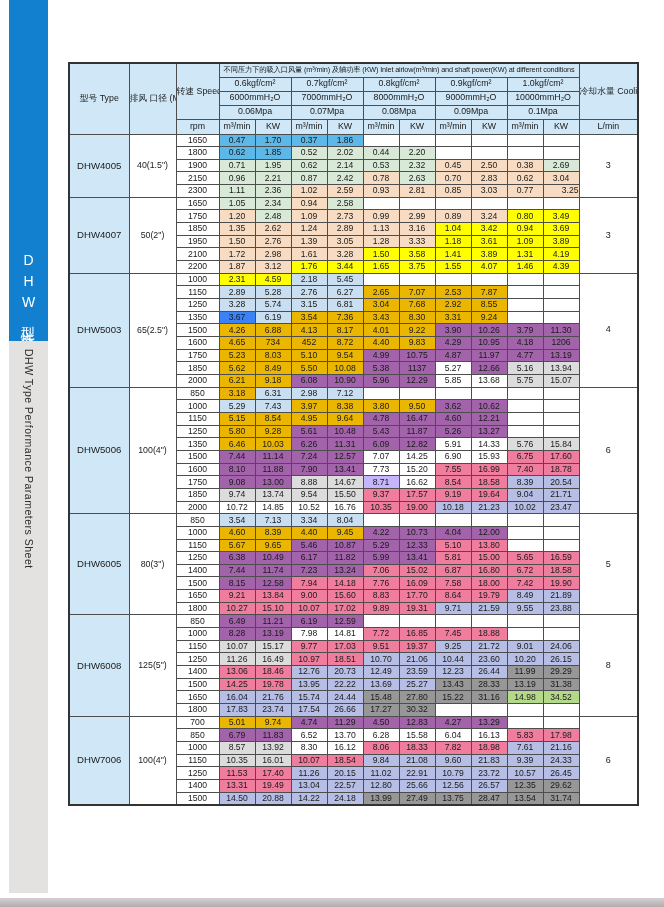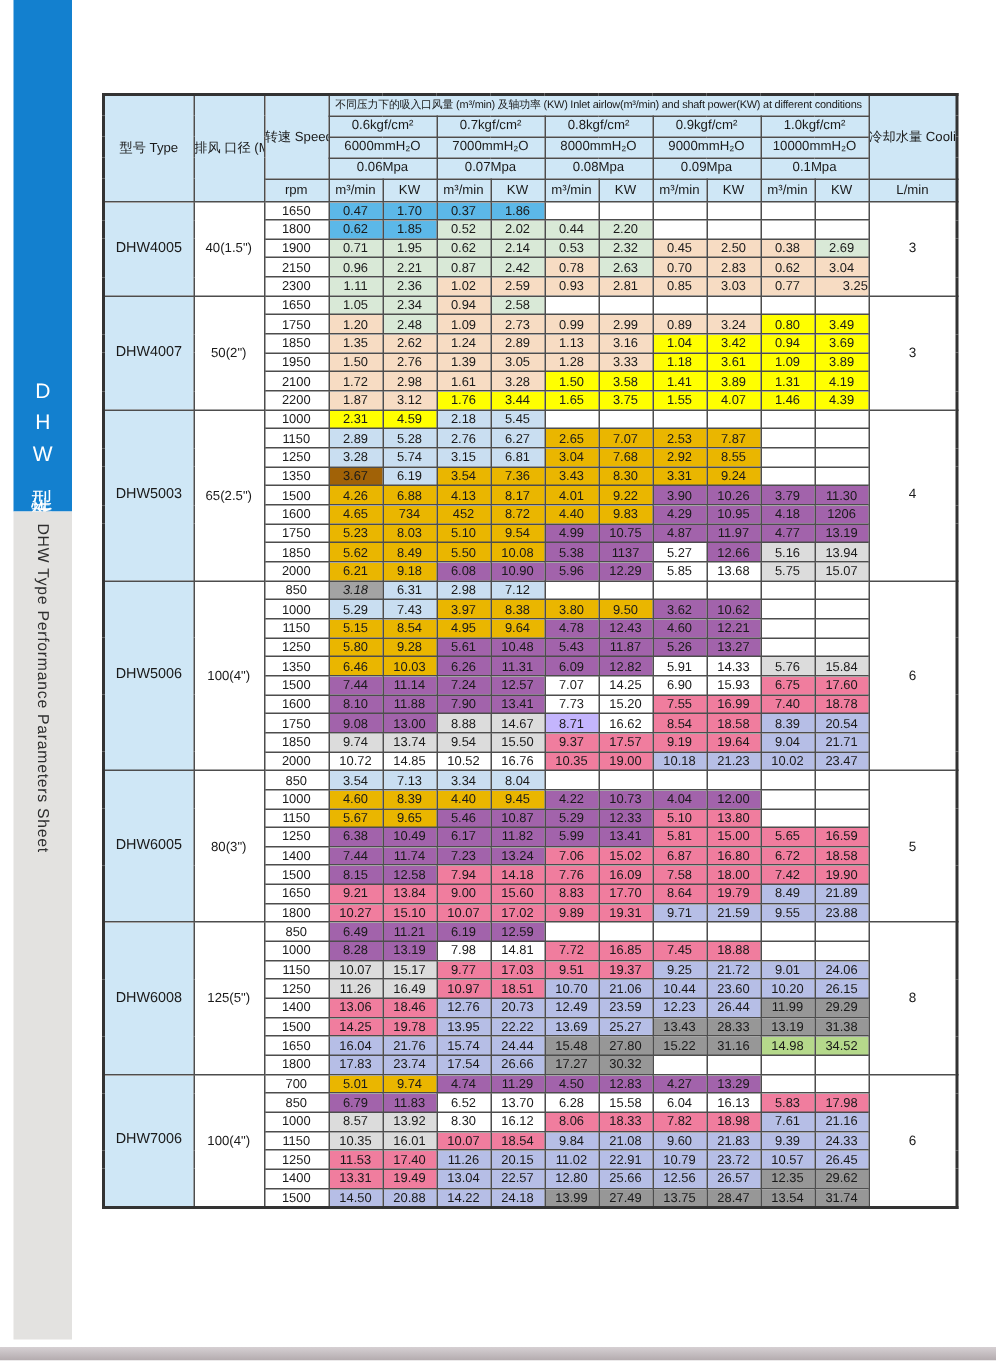--- a/index.html
+++ b/index.html
@@ -297,21 +297,21 @@
           <td style="background: rgb(201, 222, 241);">6.81</td>
           <td style="background: rgb(234, 182, 0);">3.04</td>
           <td style="background: rgb(234, 182, 0);">7.68</td>
           <td style="background: rgb(234, 182, 0);">2.92</td>
           <td style="background: rgb(234, 182, 0);">8.55</td>
           <td></td>
           <td></td>
         </tr>
         <tr>
           <td class="rpm">1350</td>
-          <td style="background: #a16207; margin-top: 32px;">3.67</td>
+          <td style="background: #3b82f6; margin-top: 32px;">3.67</td>
           <td style="background: rgb(201, 222, 241);">6.19</td>
           <td style="background: rgb(234, 182, 0);">3.54</td>
           <td style="background: rgb(234, 182, 0);">7.36</td>
           <td style="background: rgb(234, 182, 0);">3.43</td>
           <td style="background: rgb(234, 182, 0);">8.30</td>
           <td style="background: rgb(234, 182, 0);">3.31</td>
           <td style="background: rgb(234, 182, 0);">9.24</td>
           <td></td>
           <td></td>
         </tr>
@@ -377,21 +377,21 @@
           <td style="background: rgb(162, 99, 171);">12.29</td>
           <td style="background: rgb(255, 255, 255);">5.85</td>
           <td style="background: rgb(255, 255, 255);">13.68</td>
           <td style="background: rgb(220, 220, 220);">5.75</td>
           <td style="background: rgb(220, 220, 220);">15.07</td>
         </tr>
         <tr class="section-start">
           <td class="model" rowspan="10">DHW5006</td>
           <td class="port" rowspan="10">100(4")</td>
           <td class="rpm">850</td>
-          <td style="background: #a3a3a3; font-style: italic;">3.18</td>
+          <td style="background: #eab308;">3.18</td>
           <td style="background: rgb(201, 222, 241);">6.31</td>
           <td style="background: rgb(201, 222, 241);">2.98</td>
           <td style="background: rgb(201, 222, 241);">7.12</td>
           <td></td>
           <td></td>
           <td></td>
           <td></td>
           <td></td>
           <td></td>
           <td class="cooling" rowspan="10">6</td>
@@ -409,21 +409,21 @@
           <td></td>
           <td></td>
         </tr>
         <tr>
           <td class="rpm">1150</td>
           <td style="background: rgb(234, 182, 0);">5.15</td>
           <td style="background: rgb(234, 182, 0);">8.54</td>
           <td style="background: rgb(234, 182, 0);">4.95</td>
           <td style="background: rgb(234, 182, 0);">9.64</td>
           <td style="background: rgb(162, 99, 171);">4.78</td>
-          <td style="background: rgb(162, 99, 171);">12.43</td>
+          <td style="background: rgb(162, 99, 171);">16.47</td>
           <td style="background: rgb(162, 99, 171);">4.60</td>
           <td style="background: rgb(162, 99, 171);">12.21</td>
           <td></td>
           <td></td>
         </tr>
         <tr>
           <td class="rpm">1250</td>
           <td style="background: rgb(234, 182, 0);">5.80</td>
           <td style="background: rgb(234, 182, 0);">9.28</td>
           <td style="background: rgb(162, 99, 171);">5.61</td>

